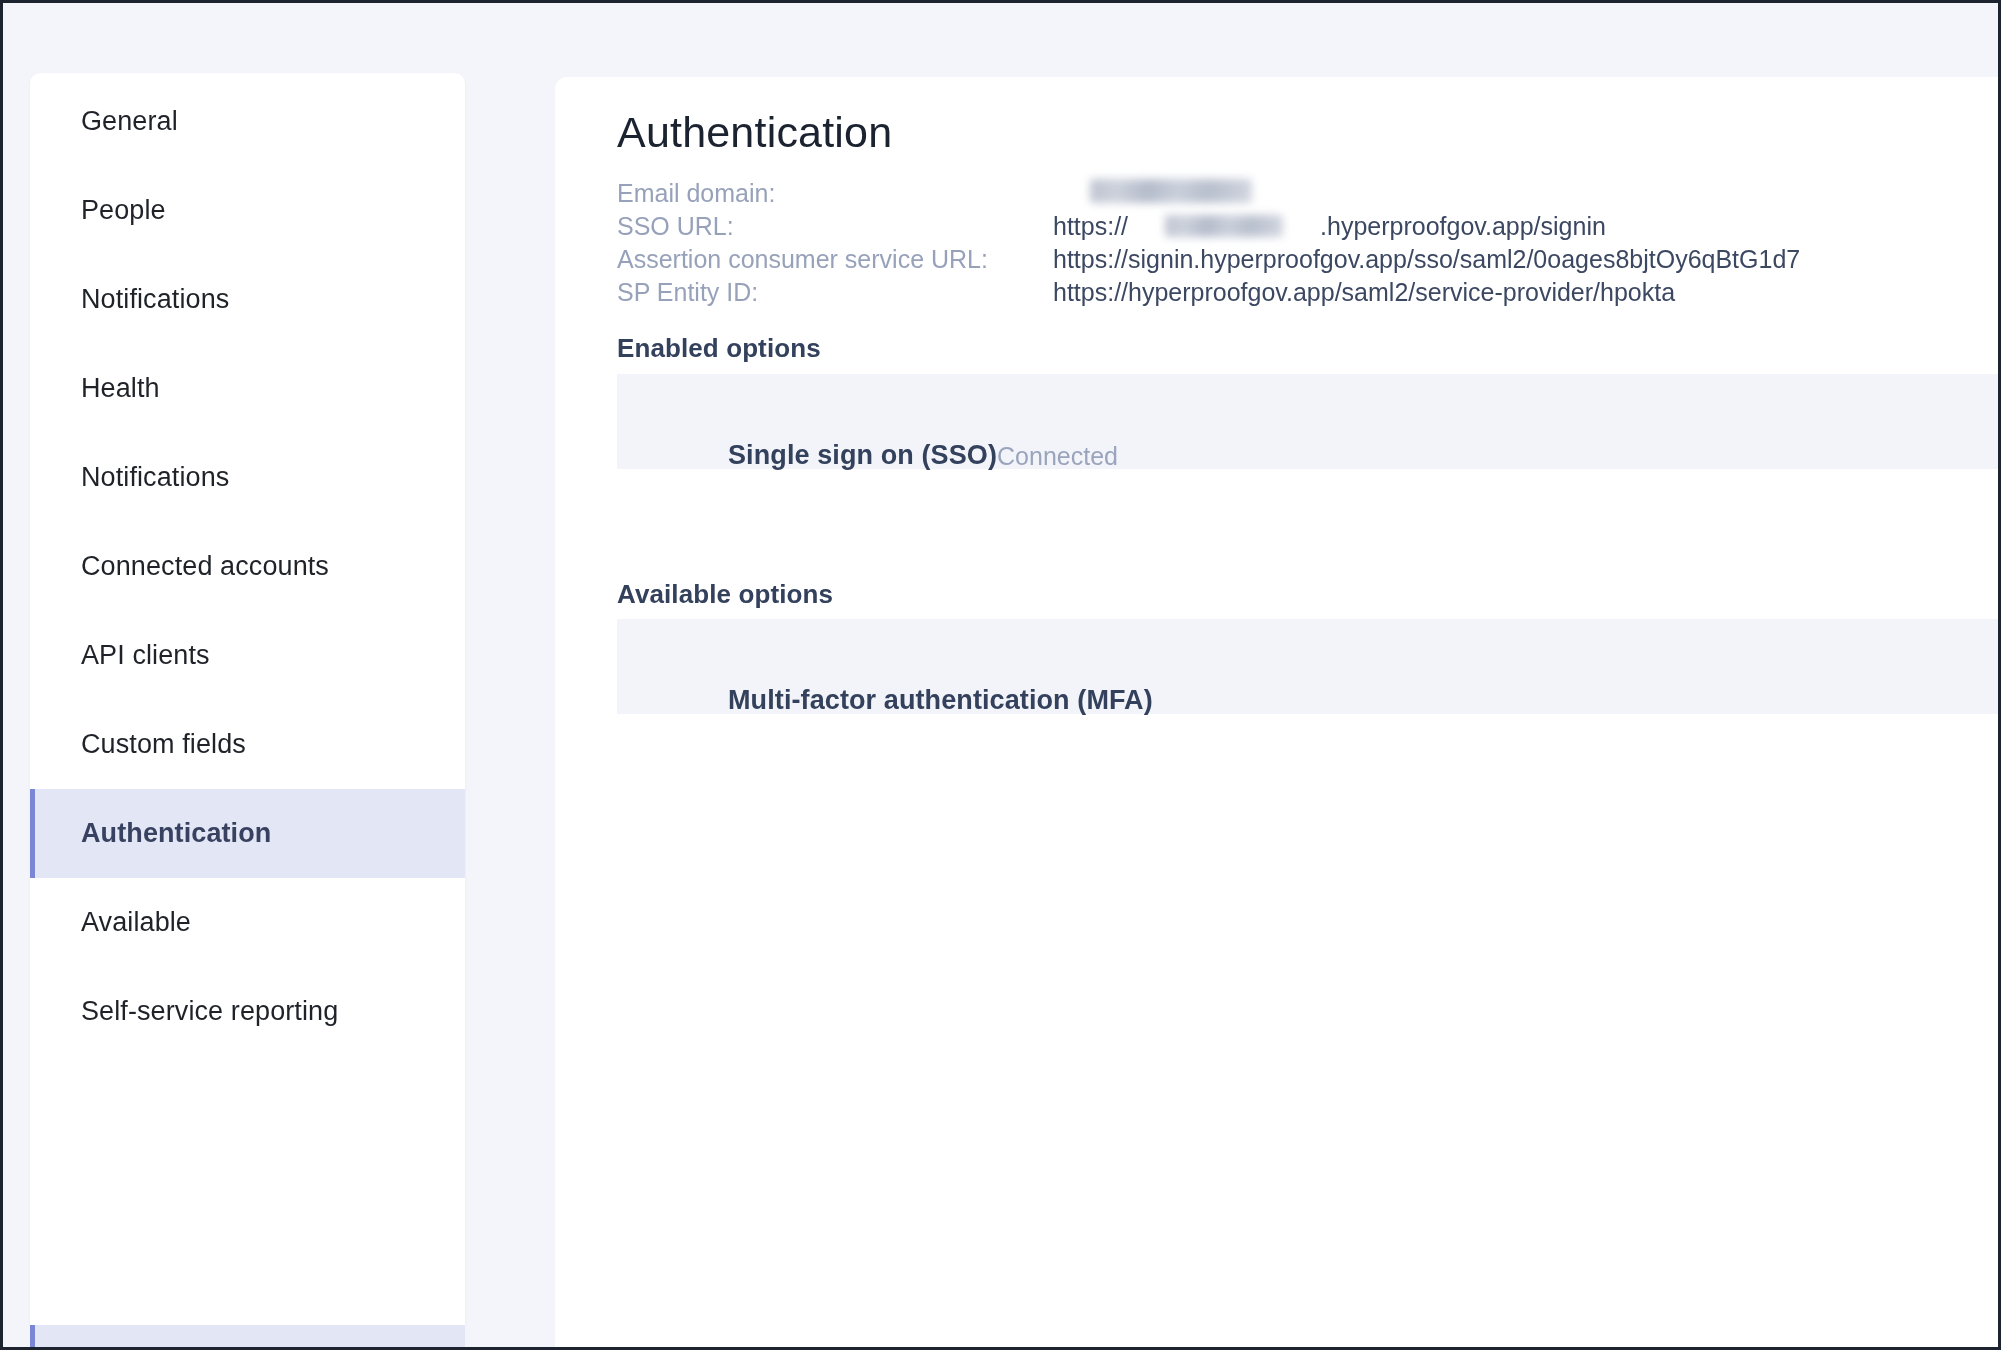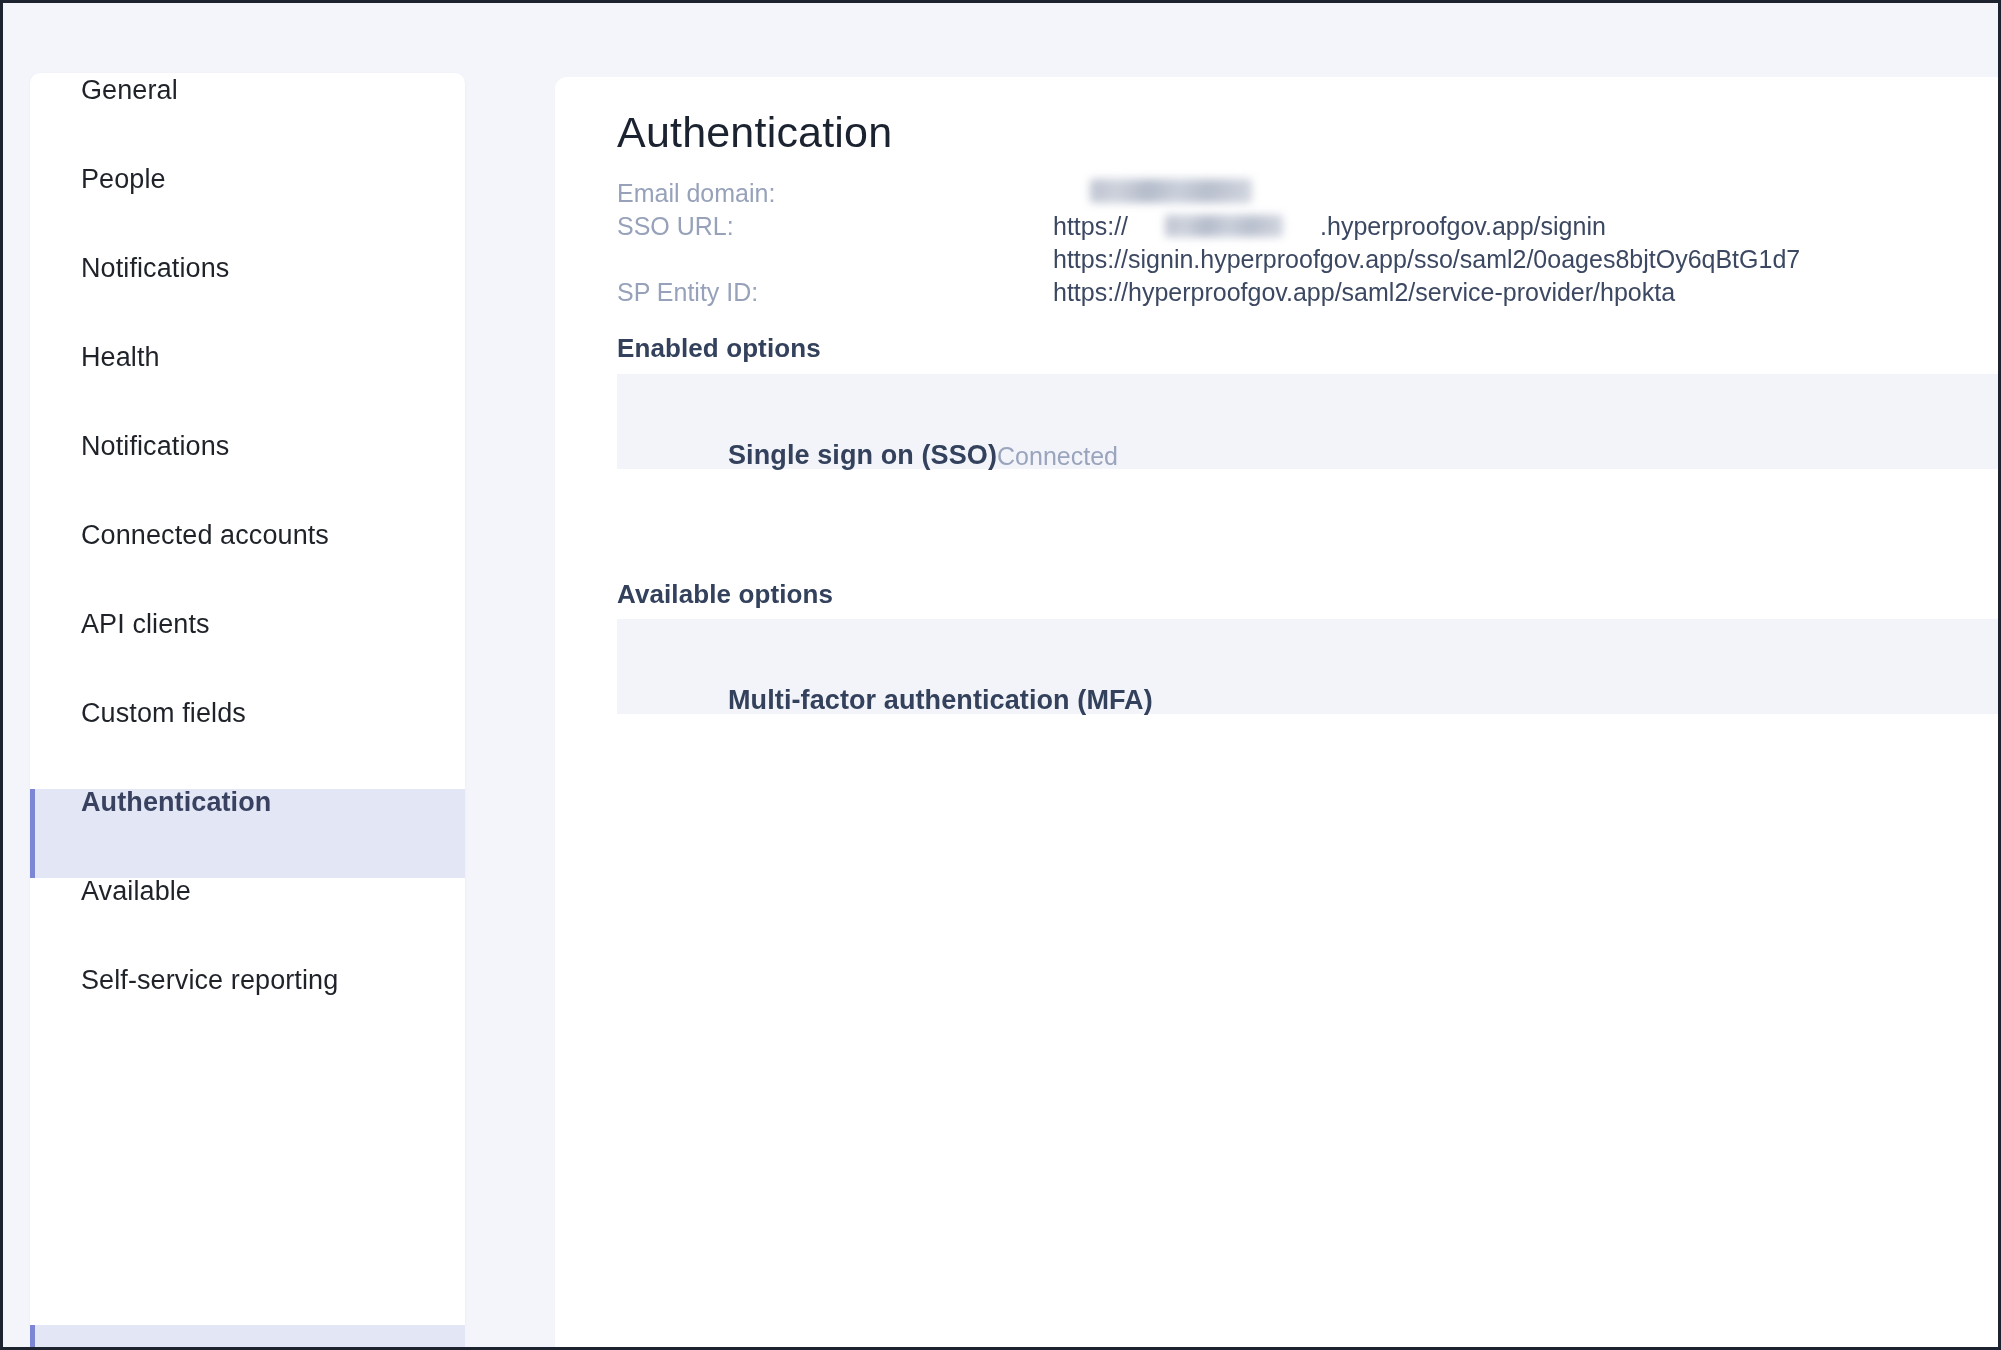--- a/index.html
+++ b/index.html
@@ -37,20 +37,21 @@
     box-shadow: 0 1px 3px rgba(32, 44, 80, 0.05);
     overflow: hidden;
   }
   .nav-list {
     position: relative;
     padding-top: 4px;
   }
   .nav-item {
     position: relative;
     display: flex;
+    align-items: center;
     height: 89px;
     padding-left: 51px;
     box-sizing: border-box;
     cursor: pointer;
   }
   .nav-item .nav-label {
     font-size: 27px;
     color: #1f2329;
     letter-spacing: 0.1px;
     line-height: 1;
@@ -276,20 +277,21 @@
       <div class="detail-row">
         <span class="detail-label">SSO URL:</span>
         <span class="detail-value">
           <span>https://</span>
             <span class="redacted subdomain"></span>
             <span>.hyperproofgov.app/signin</span>
         </span>
       </div>
 
       <div class="detail-row">
+        <span class="detail-label">Assertion consumer service URL:</span>
         <span class="detail-value">https://signin.hyperproofgov.app/sso/saml2/0oages8bjtOy6qBtG1d7</span>
       </div>
 
       <div class="detail-row">
         <span class="detail-label">SP Entity ID:</span>
         <span class="detail-value">https://hyperproofgov.app/saml2/service-provider/hpokta</span>
       </div>
 
     </div>
 

